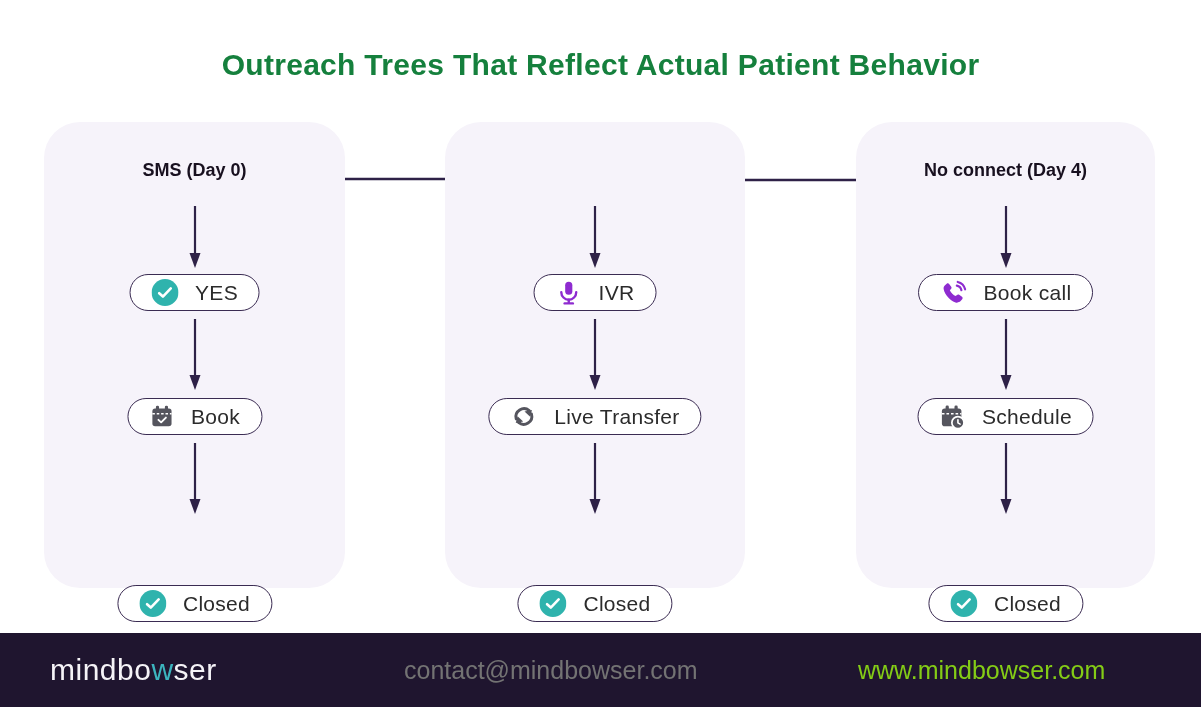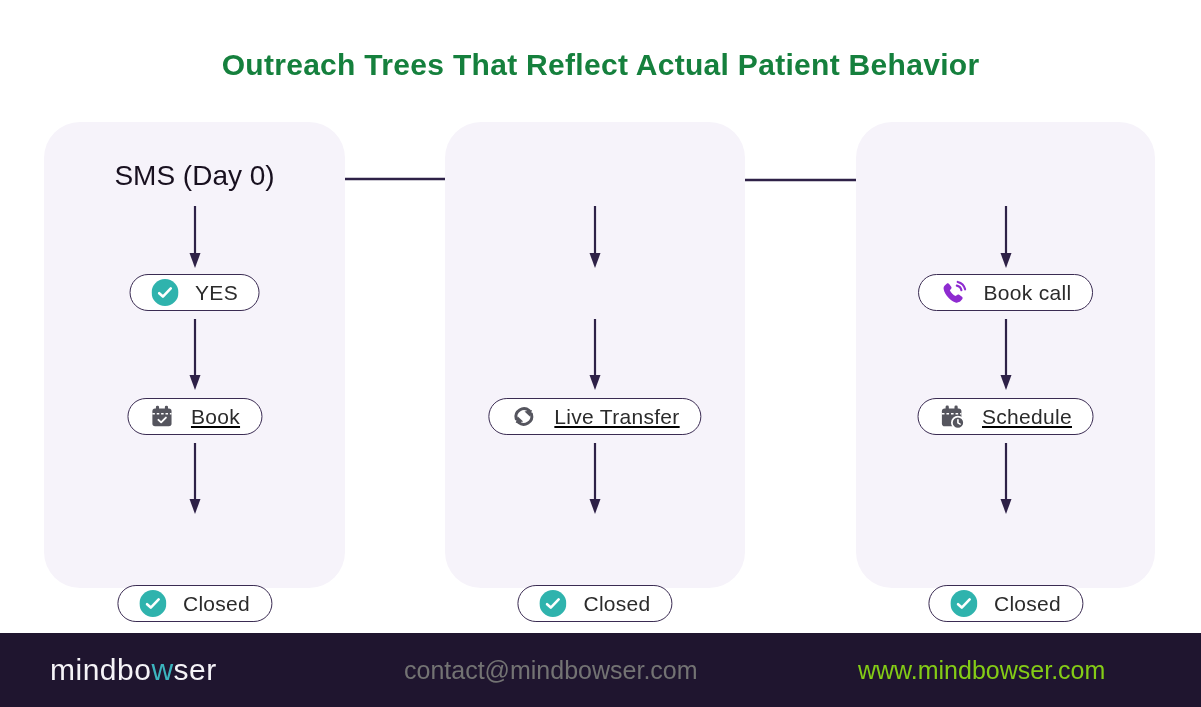--- a/index.html
+++ b/index.html
@@ -30,22 +30,22 @@
     border-radius: 36px;
   }
   .panel-1 { left: 44px;  width: 301px; }
   .panel-2 { left: 445px; width: 300px; }
   .panel-3 { left: 856px; width: 299px; }
   .col-header {
     position: absolute;
     top: 38px;
     width: 100%;
     text-align: center;
-    font-size: 28px;
-    font-weight: 400;
+    font-size: 18px;
+    font-weight: 700;
     color: #18101F;
   }
   .v-arrow {
     position: absolute;
     left: 50%;
     transform: translateX(-50%);
   }
   .va1 { top: 84px; }
   .va2 { top: 197px; }
   .va3 { top: 321px; }
@@ -57,21 +57,21 @@
     display: flex;
     align-items: center;
     gap: 17px;
     padding: 0 21px;
     background: #ffffff;
     border: 1.6px solid #3A2B52;
     border-radius: 20px;
     white-space: nowrap;
   }
   .pill-1 { top: 152px; }
-  .pill-2 { top: 276px; text-decoration: underline; }
+  .pill-2 { top: 276px; }
   .pill-3 { top: 415px; margin-top: 48px; }
   .pill-label {
     font-size: 21px;
     color: #2B2B2B;
     letter-spacing: 0.3px;
   }
   .icon { display: flex; align-items: center; }
   .h-arrow { position: absolute; }
   .ha1 { left: 296px; top: 171px; }
   .ha2 { left: 722px; top: 172px; }
@@ -178,20 +178,31 @@
     </div>
   </div>
 
   <div class="panel panel-2">
 
     <svg class="v-arrow va1" width="14" height="62" viewBox="0 0 14 62">
       <line x1="7" y1="0" x2="7" y2="50" stroke="#2E2147" stroke-width="2.2"></line>
       <polygon points="7,62 1.5,47 12.5,47" fill="#2E2147"></polygon>
     </svg>
 
+    <div class="pill pill-1">
+      <span class="icon">
+        <svg width="26" height="26" viewBox="0 0 24 24">
+          <rect x="8.9" y="1.6" width="6.6" height="12" rx="3.3" fill="#8E2BD0"></rect>
+          <path d="M5.3 11.3a6.9 6.9 0 0 0 13.8 0" stroke="#8E2BD0" stroke-width="2.2" fill="none" stroke-linecap="round"></path>
+          <line x1="12.2" y1="18.2" x2="12.2" y2="21" stroke="#8E2BD0" stroke-width="2.2" stroke-linecap="round"></line>
+          <line x1="8.4" y1="21.6" x2="16" y2="21.6" stroke="#8E2BD0" stroke-width="2.2" stroke-linecap="round"></line>
+        </svg>
+      </span>
+      <span class="pill-label">IVR</span>
+    </div>
 
     <svg class="v-arrow va2" width="14" height="71" viewBox="0 0 14 71">
       <line x1="7" y1="0" x2="7" y2="59" stroke="#2E2147" stroke-width="2.2"></line>
       <polygon points="7,71 1.5,56 12.5,56" fill="#2E2147"></polygon>
     </svg>
 
     <div class="pill pill-2">
       <span class="icon">
         <svg width="27" height="27" viewBox="0 0 24 24">
           <path d="M5.2 14.2a7.2 7.2 0 0 1 11.6-7.4" fill="none" stroke="#55555E" stroke-width="2.6" stroke-linecap="round"></path>
@@ -213,20 +224,21 @@
         <svg width="27" height="27" viewBox="0 0 24 24">
             <circle cx="12" cy="12" r="12" fill="#2FB3AD"></circle>
             <path d="M6.8 12.6l3.3 3 7-7.2" stroke="#fff" stroke-width="2.3" fill="none" stroke-linecap="round" stroke-linejoin="round"></path>
           </svg>
       </span>
       <span class="pill-label">Closed</span>
     </div>
   </div>
 
   <div class="panel panel-3">
+    <div class="col-header">No connect (Day 4)</div>
 
     <svg class="v-arrow va1" width="14" height="62" viewBox="0 0 14 62">
       <line x1="7" y1="0" x2="7" y2="50" stroke="#2E2147" stroke-width="2.2"></line>
       <polygon points="7,62 1.5,47 12.5,47" fill="#2E2147"></polygon>
     </svg>
 
     <div class="pill pill-1">
       <span class="icon">
         <svg width="27" height="27" viewBox="0 0 24 24">
           <path fill="#8E2BD0" d="M15.8 21.4c-2.7-.4-5.6-2.1-8.1-4.6S3.6 11.5 3.2 8.8c-.2-1.1.2-2.2 1-3l1.7-1.6c.7-.6 1.7-.5 2.2.2l1.8 2.5c.5.6.4 1.5-.2 2l-1 1c.5 1.1 1.2 2.1 2.2 3.1s2 1.8 3.1 2.2l1-1c.5-.6 1.4-.7 2-.2l2.5 1.8c.7.5.8 1.5.2 2.2l-1.6 1.7c-.8.8-1.9 1.2-3 .9z"></path>

